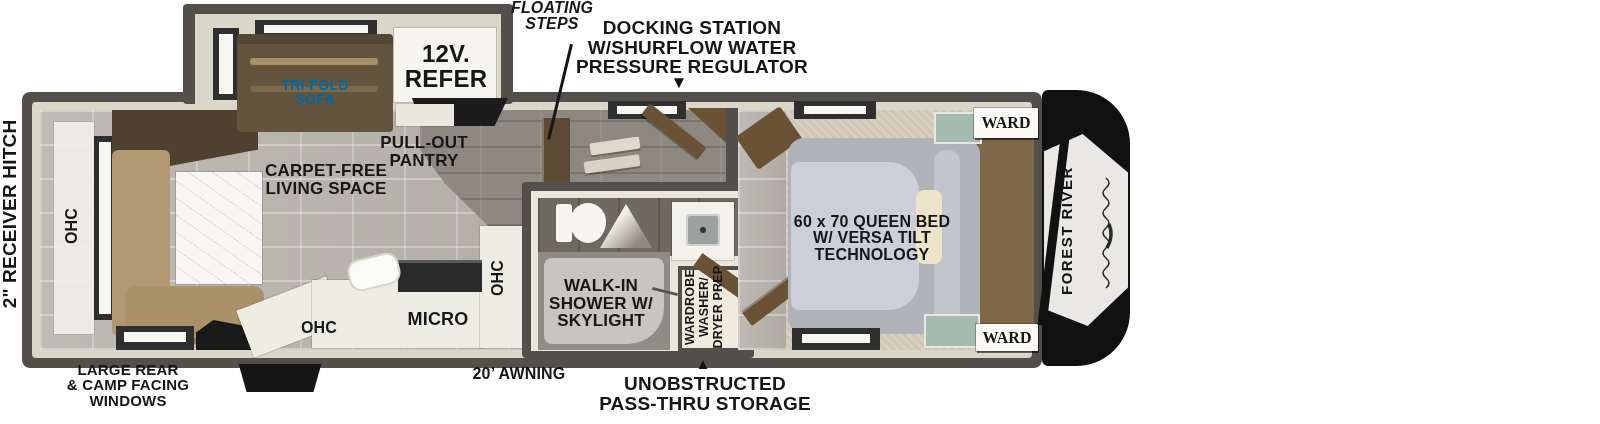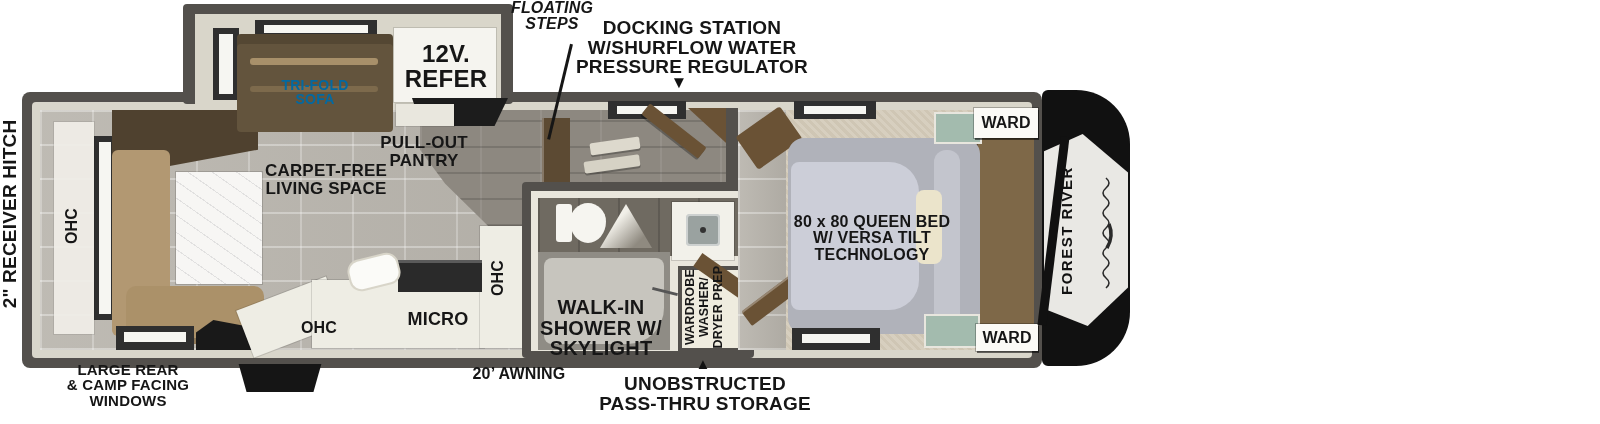--- a/index.html
+++ b/index.html
@@ -21,21 +21,21 @@
         repeating-linear-gradient(90deg,rgba(255,255,255,.08) 0 2px,rgba(0,0,0,0) 2px 60px);}
   .carpet{background-color:#d3cab8;
         background-image:repeating-linear-gradient(45deg,rgba(255,255,255,.10) 0 3px,rgba(0,0,0,.02) 3px 6px);}
   .bathfloor{background-color:#6f6a61;
         background-image:repeating-linear-gradient(90deg,rgba(0,0,0,.15) 0 2px,rgba(0,0,0,0) 2px 40px);}
   .wood{background:#6a5235;}
   .counter{background:#eeede4;box-shadow:0 0 0 1px rgba(0,0,0,.12);}
   .winframe{background:#2f2f2f;}
   .winpane{background:#f6f6f2;}
   .whitebox{background:#fbfaf6;box-shadow:1px 2px 0 rgba(0,0,0,.55),0 0 0 1px rgba(0,0,0,.25);
-       display:flex;align-items:center;justify-content:center;font-weight:bold;}
+       display:flex;align-items:center;justify-content:center;font-weight:bold;font-family:Liberation Serif, serif;}
   .arrow{position:absolute;font-weight:bold;color:#111;text-align:center;}
 </style>
 </head>
 <body>
 
 <div id="stage">
 
   <div class="abs wall" style="left:22px;top:92px;width:1020px;height:276px;border-radius:8px;"></div>
   <div class="abs lining" style="left:32px;top:102px;width:1000px;height:256px;border-radius:4px;"></div>
   <div class="abs tile" style="left:40px;top:110px;width:695px;height:240px;"></div>
@@ -99,40 +99,40 @@
   <div class="abs bathfloor" style="left:538px;top:198px;width:200px;height:58px;"></div>
   <div class="abs" style="left:556px;top:204px;width:16px;height:38px;background:#f6f5f0;border-radius:3px;"></div>
   <div class="abs" style="left:570px;top:203px;width:36px;height:40px;background:#f6f5f0;border-radius:50% 50% 50% 50%/46% 46% 54% 54%;"></div>
   <div class="abs" style="left:600px;top:204px;width:52px;height:44px;background:linear-gradient(135deg,#f1efe8 35%,#8f8a80 80%);clip-path:polygon(50% 0,100% 100%,0 100%);"></div>
   <div class="abs" style="left:672px;top:202px;width:62px;height:58px;background:#f2f1ea;box-shadow:0 0 0 1px rgba(0,0,0,.15);"></div>
   <div class="abs" style="left:686px;top:214px;width:34px;height:32px;background:#9aa2a0;border-radius:4px;box-shadow:inset 0 0 0 2px rgba(255,255,255,.5);"></div>
   <div class="abs" style="left:700px;top:227px;width:6px;height:6px;background:#333;border-radius:50%;"></div>
   <div class="abs" style="left:538px;top:252px;width:132px;height:98px;background:#8f8c85;"></div>
   <div class="abs" style="left:544px;top:258px;width:120px;height:86px;background:#c7c5be;border-radius:8px 8px 36px 8px;"></div>
   <div class="abs" style="left:652px;top:290px;width:26px;height:3px;background:#555;transform:rotate(14deg);"></div>
-  <div class="lbl" style="left:531px;top:277px;width:140px;font-size:20px;margin-top:20px;">WALK-IN
+  <div class="lbl" style="left:531px;top:277px;width:140px;font-size:17px;">WALK-IN
 SHOWER W/
 SKYLIGHT</div>
   <div class="abs" style="left:678px;top:266px;width:70px;height:86px;background:#efecdf;border:4px solid #53504c;box-sizing:border-box;"></div>
   <div class="abs wood" style="left:692px;top:270px;width:64px;height:16px;transform:rotate(35deg);"></div>
   <div class="lbl vrot" style="left:660px;top:286px;width:90px;height:42px;font-size:12.5px;line-height:1.1;">WARDROBE
 WASHER/
 DRYER PREP</div>
 
   <div class="abs tile" style="left:738px;top:110px;width:50px;height:240px;"></div>
   <div class="abs carpet" style="left:786px;top:110px;width:246px;height:240px;"></div>
   <div class="abs" style="left:960px;top:136px;width:74px;height:192px;background:#7e6848;"></div>
   <div class="abs wood" style="left:742px;top:118px;width:54px;height:40px;transform:rotate(-35deg);border-radius:3px;"></div>
   <div class="abs wood" style="left:738px;top:284px;width:86px;height:18px;transform:rotate(-37deg);border-radius:2px;box-shadow:inset 0 2px 0 rgba(255,255,255,.3);"></div>
   <div class="abs" style="left:952px;top:140px;width:26px;height:194px;background:#57452f;border-radius:4px;"></div>
   <div class="abs" style="left:788px;top:138px;width:192px;height:196px;background:#b0b2ba;border-radius:16px;"></div>
   <div class="abs" style="left:791px;top:162px;width:128px;height:148px;background:#ccced8;border-radius:8px 30px 30px 8px;"></div>
   <div class="abs" style="left:934px;top:150px;width:26px;height:176px;background:#c3c5cd;border-radius:12px;"></div>
   <div class="abs" style="left:916px;top:190px;width:26px;height:74px;background:#ebe4cb;border-radius:8px;"></div>
-  <div class="lbl" style="left:762px;top:214px;width:220px;font-size:16px;">80 x 80 QUEEN BED
+  <div class="lbl" style="left:762px;top:214px;width:220px;font-size:16px;">60 x 70 QUEEN BED
 W/ VERSA TILT
 TECHNOLOGY</div>
   <div class="abs winframe" style="left:794px;top:101px;width:82px;height:18px;"></div>
   <div class="abs winpane" style="left:804px;top:106px;width:62px;height:8px;"></div>
   <div class="abs winframe" style="left:792px;top:328px;width:88px;height:22px;"></div>
   <div class="abs winpane" style="left:802px;top:334px;width:68px;height:9px;"></div>
   <div class="abs" style="left:934px;top:112px;width:44px;height:28px;background:#a3bbae;border:2px solid #e8e6de;"></div>
   <div class="abs" style="left:924px;top:314px;width:52px;height:30px;background:#a3bbae;border:2px solid #e8e6de;"></div>
   <div class="abs whitebox" style="left:974px;top:108px;width:64px;height:30px;font-size:16px;">
       <span>WARD</span>

